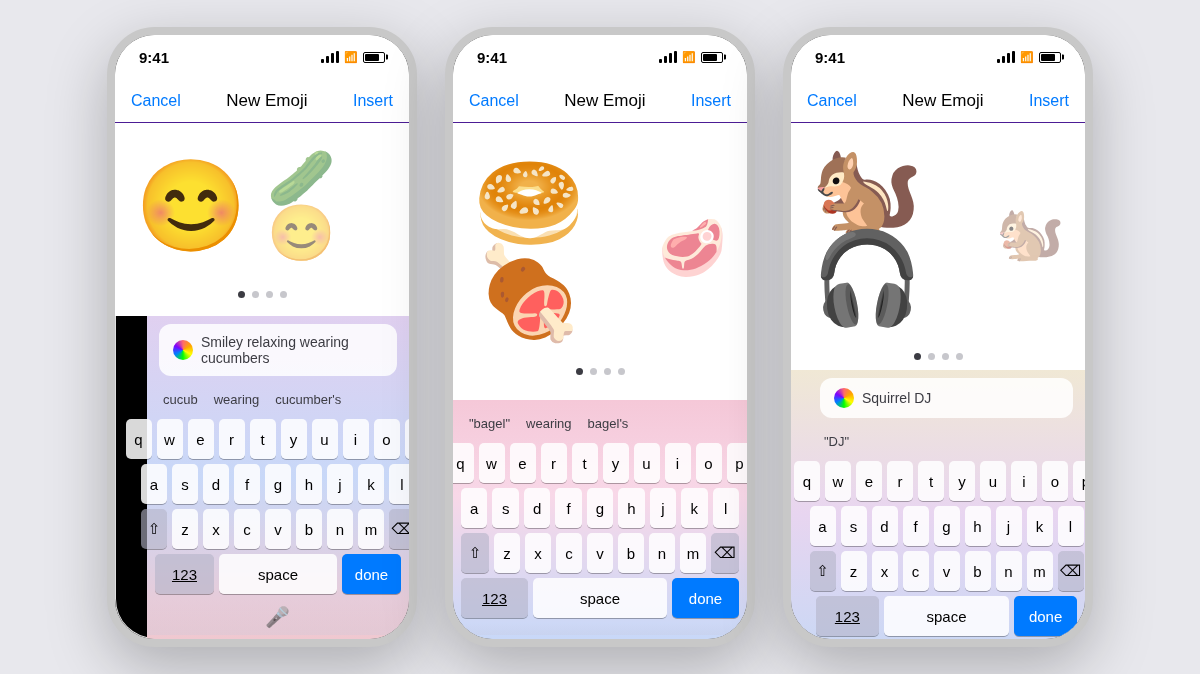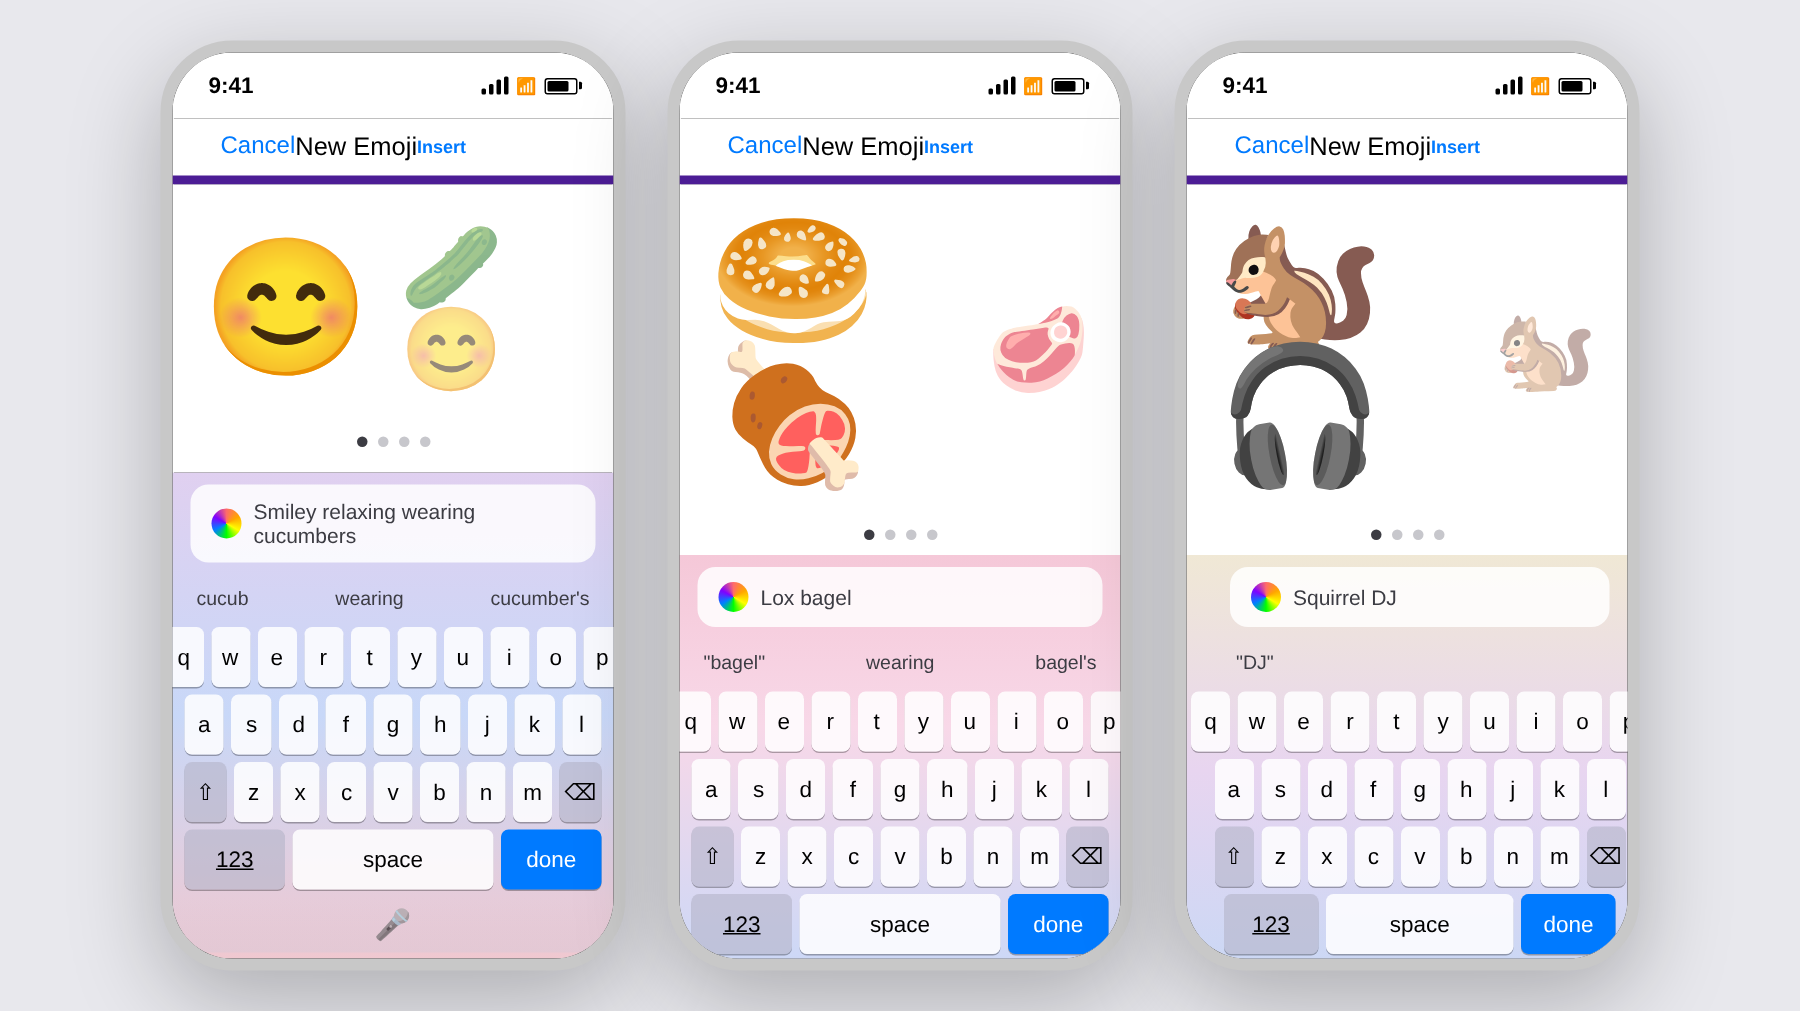--- a/index.html
+++ b/index.html
@@ -99,41 +99,42 @@
       background: #000;
       border-radius: 1px;
     }
 
     
     .nav-bar {
       height: 44px;
       background: #fff;
       display: flex;
       align-items: center;
-      padding: 0 32px;
-      border-bottom: 6px solid #4c1d95;
+      justify-content: space-between;
+      padding: 0 16px;
+      border-bottom: 1px solid #4c1d95;
       flex-shrink: 0;
     }
 
     .nav-cancel {
       font-size: 16px;
       color: #007aff;
       font-weight: 400;
     }
 
     .nav-title {
       font-size: 17px;
       font-weight: 400;
       color: #000;
     }
 
     .nav-insert {
-      font-size: 12px;
+      font-size: 16px;
       color: #007aff;
-      font-weight: 700;
+      font-weight: 400;
     }
 
     
     .emoji-area {
       flex: 1;
       background: #fff;
       display: flex;
       flex-direction: column;
       align-items: center;
       justify-content: center;
@@ -213,21 +214,21 @@
     }
 
     .prompt-text {
       font-size: 14px;
       color: #3c3c43;
     }
 
     
     .suggestions {
       display: flex;
-      justify-content: space-between;
+      justify-content: flex-start;
       padding: 4px 8px;
       margin-bottom: 4px;
     }
 
     .suggestion-item {
       font-size: 13px;
       color: #3c3c43;
       padding: 4px 8px;
     }
 
@@ -322,21 +323,21 @@
       <span class="emoji-secondary" style="font-size:55px;opacity:0.55;">🥒😊</span>
     </div>
     <div class="page-dots">
       <div class="dot active"></div>
       <div class="dot"></div>
       <div class="dot"></div>
       <div class="dot"></div>
     </div>
   </div>
 
-  <div class="keyboard-area" style="background: linear-gradient(180deg, #e0d0f0 0%, #c8d8f8 50%, #f0c8d0 100%);">
+  <div class="keyboard-area" style="background: linear-gradient(180deg, #e0d0f0 0%, #c8d8f8 50%, #f0c8d0 100%); margin-left: 32px;">
     <div class="prompt-input">
       <div class="prompt-icon"></div>
       <span class="prompt-text">Smiley relaxing wearing cucumbers</span>
     </div>
     <div class="suggestions">
       <span class="suggestion-item">cucub</span>
       <span class="suggestion-item">wearing</span>
       <span class="suggestion-item">cucumber's</span>
     </div>
     <div class="key-row">
@@ -414,24 +415,20 @@
     </div>
     <div class="page-dots">
       <div class="dot active"></div>
       <div class="dot"></div>
       <div class="dot"></div>
       <div class="dot"></div>
     </div>
   </div>
 
   <div class="keyboard-area" style="background: linear-gradient(180deg, #f5c8d8 0%, #f8d8e8 40%, #c8d8f8 100%);">
-    <div class="prompt-input">
-      <div class="prompt-icon"></div>
-      <span class="prompt-text">Lox bagel</span>
-    </div>
     <div class="suggestions">
       <span class="suggestion-item">"bagel"</span>
       <span class="suggestion-item">wearing</span>
       <span class="suggestion-item">bagel's</span>
     </div>
     <div class="key-row">
       <div class="key">q</div>
       <div class="key">w</div>
       <div class="key">e</div>
       <div class="key">r</div>

